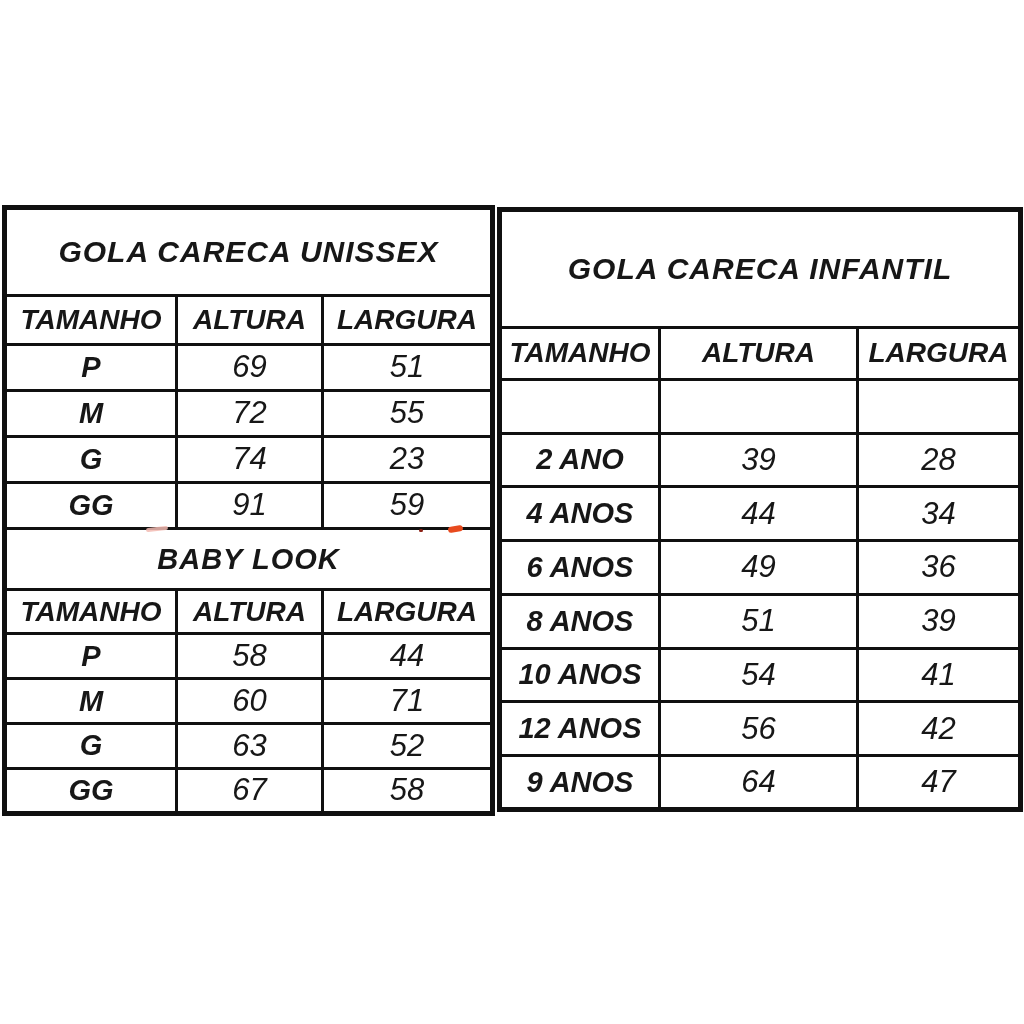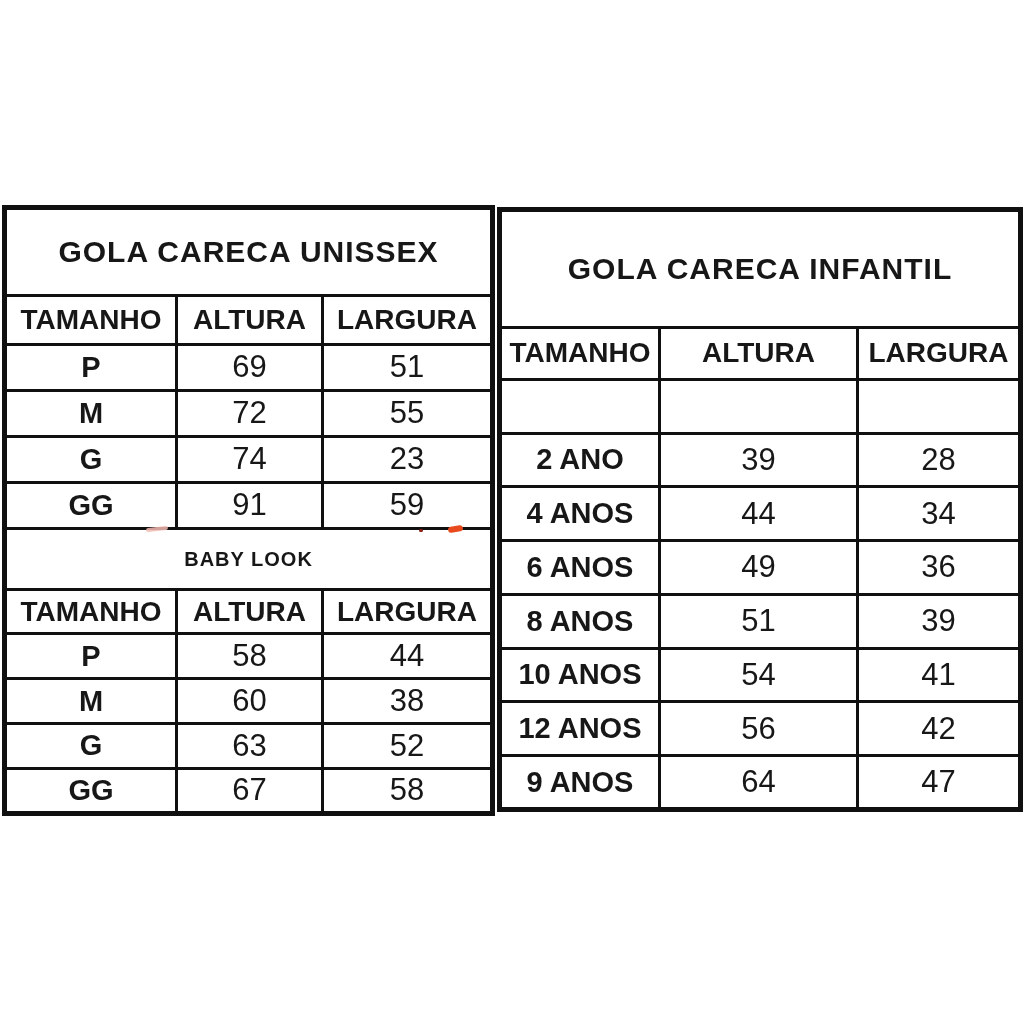--- a/index.html
+++ b/index.html
@@ -1,20 +1,20 @@
 <!DOCTYPE html>
 <html><head>
 <meta charset="utf-8">
 <style>
   html,body{margin:0;padding:0;}
   body{
     width:1024px;height:1024px;background:#ffffff;
     font-family:"Liberation Sans", sans-serif;
   }
-  .canvas{position:relative;width:1024px;height:1024px;background:#ffffff;overflow:hidden;}
+  .canvas{position:relative;width:1024px;height:1024px;background:#ffffff;overflow:hidden;font-style:italic;}
 
   table.tbl{
     position:absolute;
     border-collapse:collapse;
     table-layout:fixed;
     background:#ffffff;
     border:5px solid #101010;
   }
   table.tbl td{
     border:3px solid #101010;
@@ -38,21 +38,21 @@
   
   .tbl-right{left:497px;top:207px;width:521px;height:605px;}
   .tbl-right tr.r-title{height:112px;}
   .tbl-right tr.r-head{height:49px;}
   .tbl-right tr.r-row{height:51px;}
 
   .title{
     font-size:30px;font-weight:bold;letter-spacing:1px;
   }
   .subtitle{
-    font-size:20px;font-weight:bold;letter-spacing:1px;
+    font-size:29px;font-weight:bold;letter-spacing:1px;
     vertical-align:top;padding-top:3px;
   }
   .head{
     font-size:28px;font-weight:bold;
   }
   .head-red{
     font-size:28px;font-weight:bold;color:#de2418;
   }
   .lbl{
     font-size:29px;font-weight:bold;
@@ -119,21 +119,21 @@
       <td class="head-red">LARGURA</td>
     </tr>
     <tr class="r-data2">
       <td class="lbl">P</td>
       <td class="num">58</td>
       <td class="num-red">44</td>
     </tr>
     <tr class="r-data2">
       <td class="lbl">M</td>
       <td class="num">60</td>
-      <td class="num-red">38</td>
+      <td class="num-red">71</td>
     </tr>
     <tr class="r-data2">
       <td class="lbl">G</td>
       <td class="num">63</td>
       <td class="num-red">52</td>
     </tr>
     <tr class="r-data2">
       <td class="lbl">GG</td>
       <td class="num">67</td>
       <td class="num-red">58</td>

